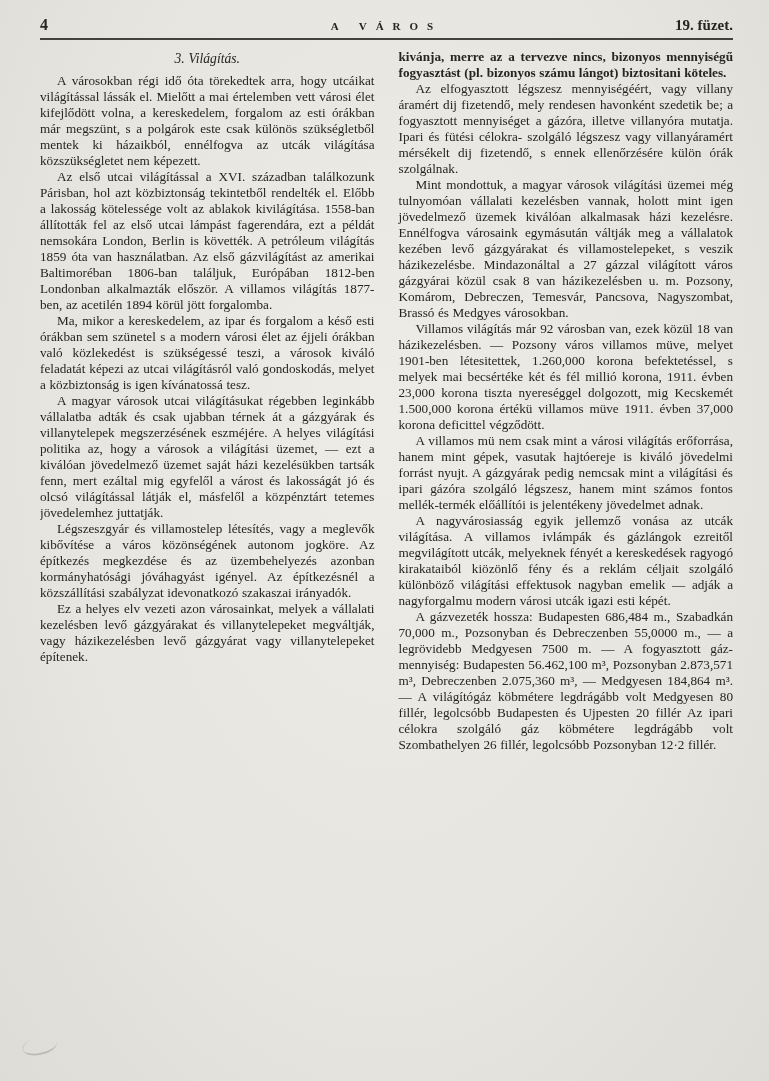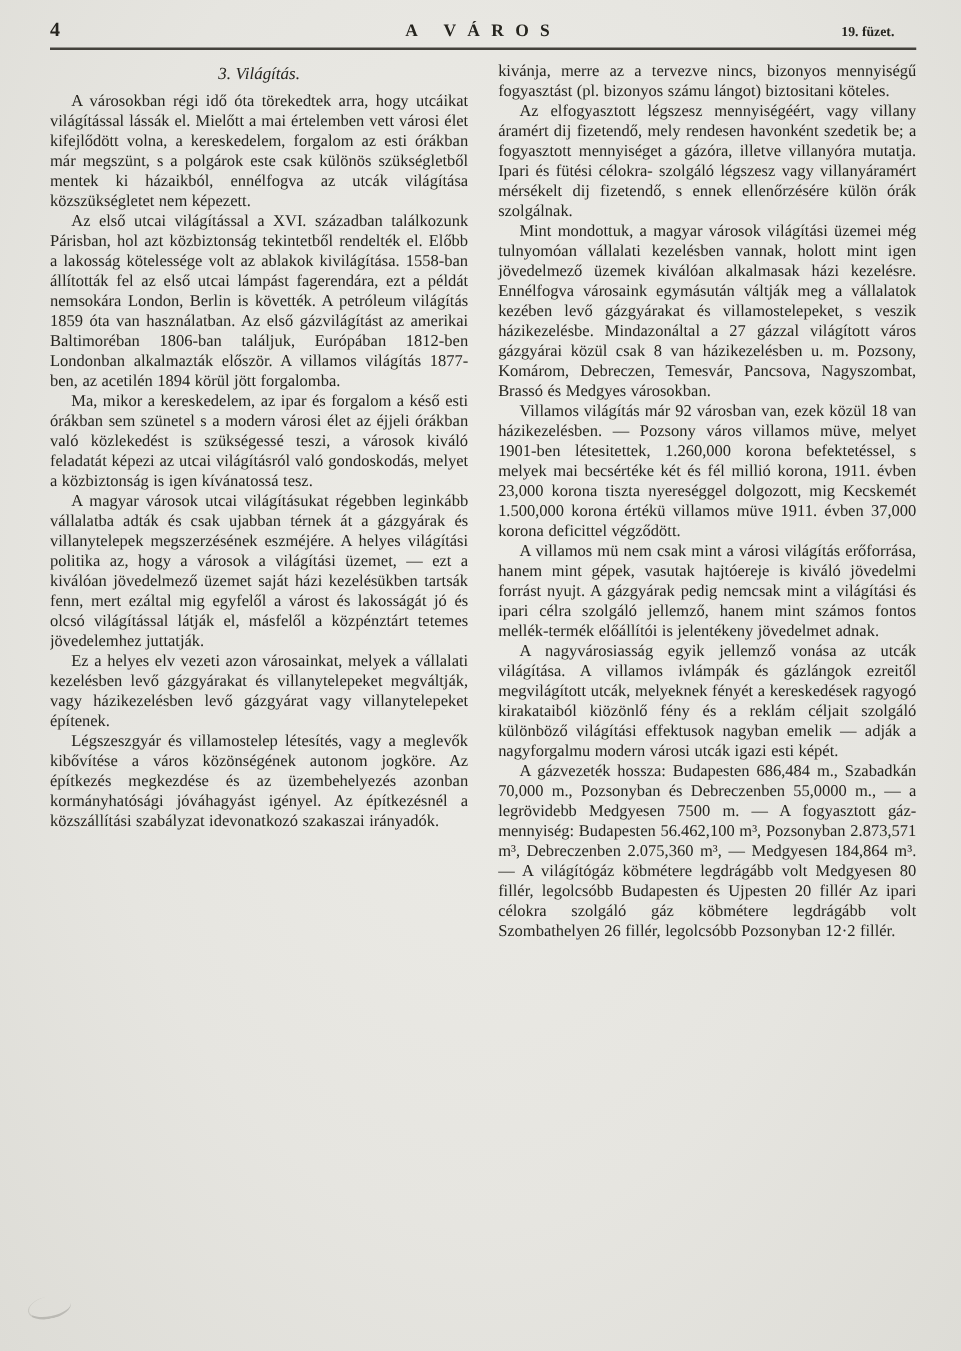--- a/index.html
+++ b/index.html
@@ -26,28 +26,29 @@
     font-size: 15px;
   }
   .page-number {
     font-weight: bold;
     font-size: 16px;
     min-width: 60px;
   }
   .journal-title {
     font-weight: bold;
     letter-spacing: 9px;
-    font-size: 14px;
+    font-size: 11px;
     text-align: center;
     flex: 1;
   }
   .issue-label {
     font-weight: bold;
-    font-size: 11px;
+    font-size: 15px;
     min-width: 60px;
+    text-align: right;
   }
   .header-rule {
     border: 0;
     border-top: 2.5px solid #44423c;
     margin: 4px 0 0 0;
   }
   .columns {
     display: flex;
     gap: 24px;
     margin-top: 9px;
@@ -62,20 +63,21 @@
     hyphens: auto;
     -webkit-hyphens: auto;
     word-spacing: 0.3px;
   }
   .col p {
     margin: 0;
     text-indent: 17px;
   }
   .col p.cont {
     text-indent: 0;
+    font-weight: bold;
   }
   .section-title {
     text-align: center;
     font-style: italic;
     font-size: 13.6px;
     margin: 2px 0 6px 0;
   }
   .scan-smudge {
     position: absolute;
     left: 22px;
@@ -101,30 +103,30 @@
   <hr class="header-rule">
 
   <div class="columns">
 
     <div class="col">
       <div class="section-title">3. Világítás.</div>
       <p>A városokban régi idő óta törekedtek arra, hogy utcáikat világítással lássák el. Mielőtt a mai értelemben vett városi élet kifejlődött volna, a kereskedelem, forgalom az esti órákban már megszünt, s a polgárok este csak különös szükségletből mentek ki házaikból, ennélfogva az utcák világítása közszükségletet nem képezett.</p>
       <p>Az első utcai világítással a XVI. században találkozunk Párisban, hol azt közbiztonság tekintetből rendelték el. Előbb a lakosság kötelessége volt az ablakok kivilágítása. 1558-ban állították fel az első utcai lámpást fagerendára, ezt a példát nemsokára London, Berlin is követték. A petróleum világítás 1859 óta van használatban. Az első gázvilágítást az amerikai Baltimoréban 1806-ban találjuk, Európában 1812-ben Londonban alkalmazták először. A villamos világítás 1877-ben, az acetilén 1894 körül jött forgalomba.</p>
       <p>Ma, mikor a kereskedelem, az ipar és forgalom a késő esti órákban sem szünetel s a modern városi élet az éjjeli órákban való közlekedést is szükségessé teszi, a városok kiváló feladatát képezi az utcai világításról való gondoskodás, melyet a közbiztonság is igen kívánatossá tesz.</p>
       <p>A magyar városok utcai világításukat régebben leginkább vállalatba adták és csak ujabban térnek át a gázgyárak és villanytelepek megszerzésének eszméjére. A helyes világítási politika az, hogy a városok a világítási üzemet, — ezt a kiválóan jövedelmező üzemet saját házi kezelésükben tartsák fenn, mert ezáltal mig egyfelől a várost és lakosságát jó és olcsó világítással látják el, másfelől a közpénztárt tetemes jövedelemhez juttatják.</p>
+      <p>Légszeszgyár és villamostelep létesítés, vagy a meglevők kibővítése a város közönségének autonom jogköre. Az építkezés megkezdése és az üzembehelyezés azonban kormányhatósági jóváhagyást igényel. Az építkezésnél a közszállítási szabályzat idevonatkozó szakaszai irányadók.</p>
       <p>Ez a helyes elv vezeti azon városainkat, melyek a vállalati kezelésben levő gázgyárakat és villanytelepeket megváltják, vagy házikezelésben levő gázgyárat vagy villanytelepeket építenek.</p>
-      <p>Légszeszgyár és villamostelep létesítés, vagy a meglevők kibővítése a város közönségének autonom jogköre. Az építkezés megkezdése és az üzembehelyezés azonban kormányhatósági jóváhagyást igényel. Az építkezésnél a közszállítási szabályzat idevonatkozó szakaszai irányadók.</p>
     </div>
 
     <div class="col">
       <p class="cont">kivánja, merre az a tervezve nincs, bizonyos mennyiségű fogyasztást (pl. bizonyos számu lángot) biztositani köteles.</p>
       <p>Az elfogyasztott légszesz mennyiségéért, vagy villany áramért dij fizetendő, mely rendesen havonként szedetik be; a fogyasztott mennyiséget a gázóra, illetve villanyóra mutatja. Ipari és fütési célokra- szolgáló légszesz vagy villanyáramért mérsékelt dij fizetendő, s ennek ellenőrzésére külön órák szolgálnak.</p>
       <p>Mint mondottuk, a magyar városok világítási üzemei még tulnyomóan vállalati kezelésben vannak, holott mint igen jövedelmező üzemek kiválóan alkalmasak házi kezelésre. Ennélfogva városaink egymásután váltják meg a vállalatok kezében levő gázgyárakat és villamostelepeket, s veszik házikezelésbe. Mindazonáltal a 27 gázzal világított város gázgyárai közül csak 8 van házikezelésben u. m. Pozsony, Komárom, Debreczen, Temesvár, Pancsova, Nagyszombat, Brassó és Medgyes városokban.</p>
       <p>Villamos világítás már 92 városban van, ezek közül 18 van házikezelésben. — Pozsony város villamos müve, melyet 1901-ben létesitettek, 1.260,000 korona befektetéssel, s melyek mai becsértéke két és fél millió korona, 1911. évben 23,000 korona tiszta nyereséggel dolgozott, mig Kecskemét 1.500,000 korona értékü villamos müve 1911. évben 37,000 korona deficittel végződött.</p>
-      <p>A villamos mü nem csak mint a városi világítás erőforrása, hanem mint gépek, vasutak hajtóereje is kiváló jövedelmi forrást nyujt. A gázgyárak pedig nemcsak mint a világítási és ipari célra szolgáló jellemző, hanem mint számos fontos mellék-termék előállítói is jelentékeny jövedelmet adnak.</p>
+      <p>A villamos mü nem csak mint a városi világítás erőforrása, hanem mint gépek, vasutak hajtóereje is kiváló jövedelmi forrást nyujt. A gázgyárak pedig nemcsak mint a világítási és ipari gázóra szolgáló légszesz, hanem mint számos fontos mellék-termék előállítói is jelentékeny jövedelmet adnak.</p>
       <p>A nagyvárosiasság egyik jellemző vonása az utcák világítása. A villamos ivlámpák és gázlángok ezreitől megvilágított utcák, melyeknek fényét a kereskedések ragyogó kirakataiból kiözönlő fény és a reklám céljait szolgáló különböző világítási effektusok nagyban emelik — adják a nagyforgalmu modern városi utcák igazi esti képét.</p>
       <p>A gázvezeték hossza: Budapesten 686,484 m., Szabadkán 70,000 m., Pozsonyban és Debreczenben 55,0000 m., — a legrövidebb Medgyesen 7500 m. — A fogyasztott gáz-mennyiség: Budapesten 56.462,100 m³, Pozsonyban 2.873,571 m³, Debreczenben 2.075,360 m³, — Medgyesen 184,864 m³. — A világítógáz köbmétere legdrágább volt Medgyesen 80 fillér, legolcsóbb Budapesten és Ujpesten 20 fillér Az ipari célokra szolgáló gáz köbmétere legdrágább volt Szombathelyen 26 fillér, legolcsóbb Pozsonyban 12·2 fillér.</p>
     </div>
 
   </div>
 
   <div class="scan-smudge"></div>
 </div>
 
 </body></html>

